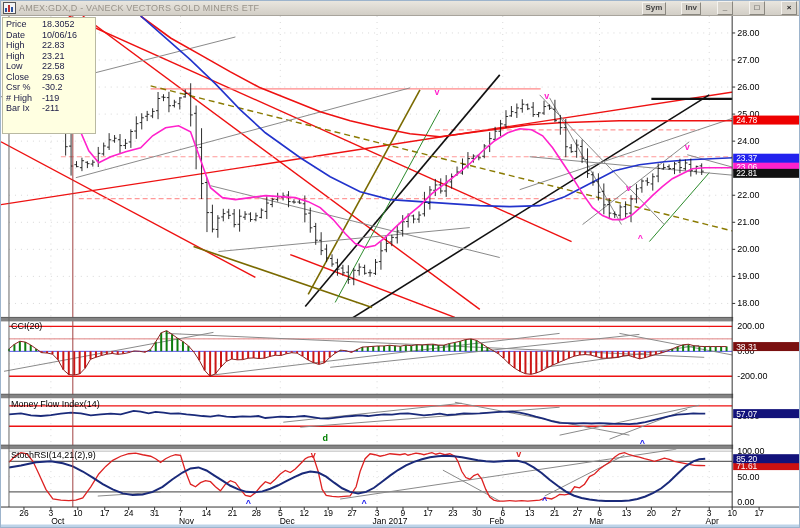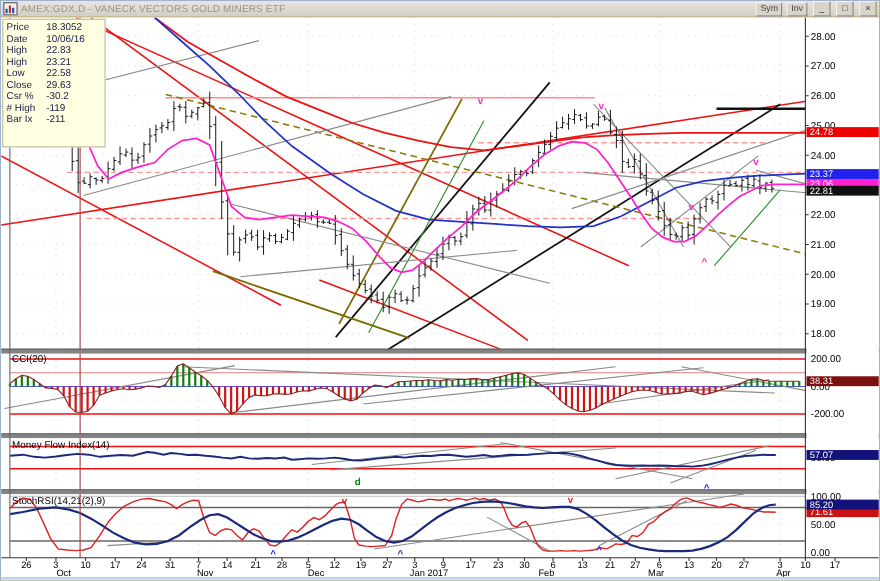--- a/index.html
+++ b/index.html
@@ -1,24 +1,24 @@
 <!DOCTYPE html>
 <html><head>
 <meta charset="utf-8">
 <style>
   html,body{margin:0;padding:0;background:#e8e8e8;font-family:"Liberation Sans",sans-serif;}
-  .window{position:relative;width:800px;height:528px;background:#fde047;border:1px solid #9db4cc;box-sizing:border-box;overflow:hidden;}
+  .window{position:relative;width:800px;height:528px;background:#14532d;border:1px solid #9db4cc;box-sizing:border-box;overflow:hidden;}
   .titlebar{position:relative;height:15px;background:linear-gradient(#e9e6df,#d2cec6);border-bottom:1px solid #a8a49c;display:flex;align-items:center;padding:0 2px;box-sizing:border-box;}
   .title-icon{width:11px;height:10px;border:1px solid #555;background:#f4f4f4;margin-right:3px;position:relative;flex:0 0 auto;}
   .title-icon span{position:absolute;bottom:1px;width:2px;background:#2a52a0;}
   .title-icon .b1{left:1px;height:4px;}
   .title-icon .b2{left:4px;height:7px;background:#c03030;}
   .title-icon .b3{left:7px;height:5px;}
   .title-text{font-size:9px;color:#98938a;letter-spacing:.2px;white-space:nowrap;overflow:hidden;flex:1;}
-  .tb-btns{display:flex;gap:4px;align-items:center;flex:0 0 auto;}
+  .tb-btns{display:flex;gap:15px;align-items:center;flex:0 0 auto;font-weight:bold;}
   .mini-btn{font-size:8px;color:#444;background:#d8d4cc;border:1px solid;border-color:#f5f3ef #8a877f #8a877f #f5f3ef;padding:0 3px;height:11px;line-height:10px;cursor:default;}
   .win-btn{width:14px;height:12px;font-size:8px;line-height:11px;text-align:center;color:#222;background:#d8d4cc;border:1px solid;border-color:#f5f3ef #8a877f #8a877f #f5f3ef;margin-left:1px;cursor:default;}
   .chart-area{position:relative;width:798px;height:511px;background:#fff;}
   svg{display:block;}
   .info-box{position:absolute;left:1px;top:1px;width:86px;background:#ffffe1;border:1px solid #b9b9a2;font-size:9px;color:#22224a;padding:1px 3px 19px 3px;z-index:5;}
   .info-row{display:flex;line-height:10.5px;}
   .info-row .lbl{width:36px;flex:0 0 auto;}
   .info-row .val{flex:1;}
 </style>
 </head>

